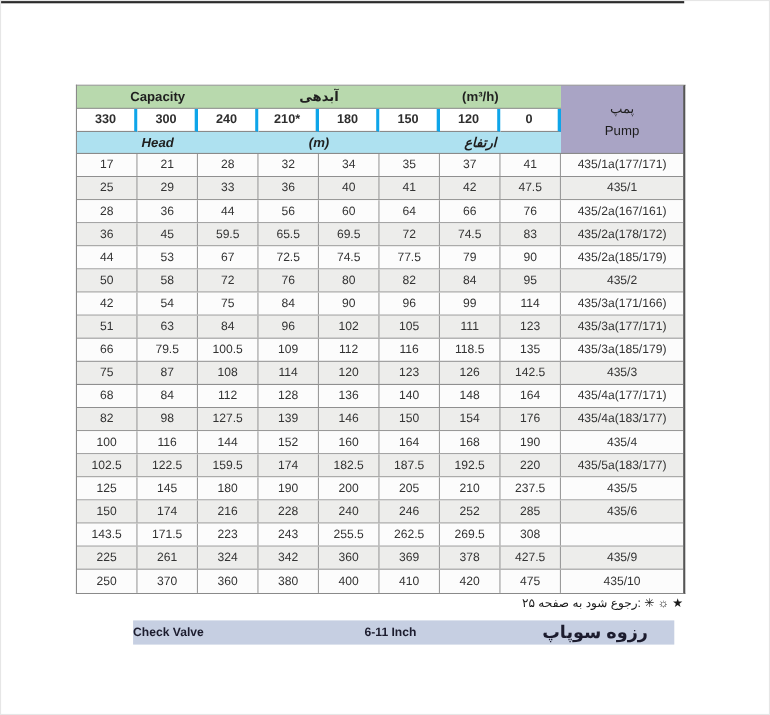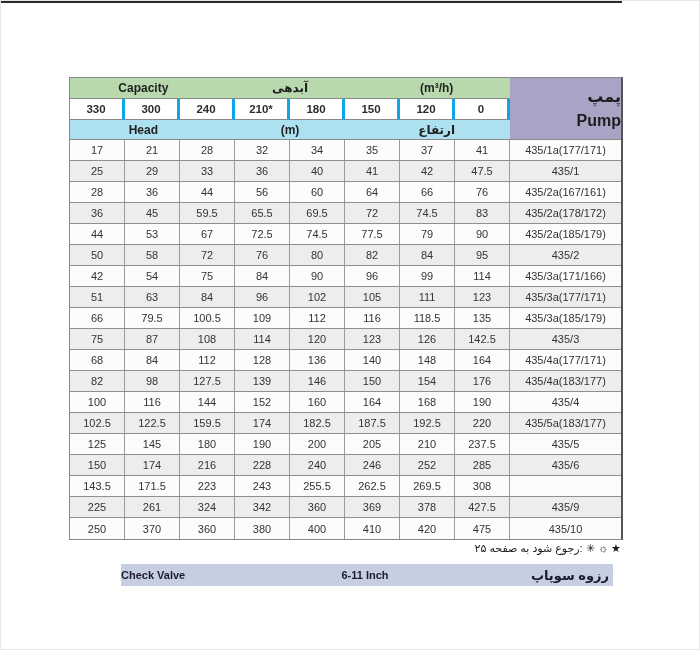--- a/index.html
+++ b/index.html
@@ -15,32 +15,32 @@
     position:absolute; left:68px; top:76px; width:554px;
     border:1px solid #8a8a8a; border-right:2px solid #555;
     font-size:11px; color:#2e2e2e;
   }
   .hdr-grid {
     display:grid;
     grid-template-columns: repeat(8, 1fr) 111px;
     grid-template-rows: 21px 21px 20px;
   }
   .capacity-band { grid-column:1/9; grid-row:1; background:#b8d9ad; display:flex; align-items:center; border-bottom:1px solid #8a8a8a; }
-  .head-band     { grid-column:1/9; grid-row:3; background:#aee1f0; display:flex; align-items:center; border-bottom:1px solid #8a8a8a; }
+  .head-band     { grid-column:1/9; grid-row:3; background:#aee1f0; display:flex; align-items:center; border-bottom:1px solid #8a8a8a;font-style:italic; }
   .band-part { flex:1; text-align:center; font-weight:bold; font-size:12px; color:#1f1f1f; }
   .flow-col {
     grid-row:2; display:flex; align-items:center; justify-content:center;
     font-weight:bold; font-size:11.5px; background:#fff;
     border-right:3px solid #0ea5e9; border-bottom:1px solid #8a8a8a;
   }
   .flow-col:nth-child(10) { border-right:none; }
   .pump-hdr {
     grid-column:9; grid-row:1/4; background:#a9a4c5;
-    display:flex; flex-direction:column; align-items:flex-end; justify-content:center;
-    gap:6px; font-weight:bold; font-size:16px; color:#1d1d1d;
+    display:flex; flex-direction:column; align-items:center; justify-content:center;
+    gap:6px; font-weight:normal; font-size:12px; color:#1d1d1d;
     border-bottom:1px solid #8a8a8a;
   }
   .trow {
     display:grid; grid-template-columns: repeat(8, 1fr) 111px;
     height:21px; background:#fcfcfc; border-bottom:1px solid #8f8f8f;
   }
   .trow:last-child { border-bottom:none; }
   .trow.stripe { background:#ededeb; }
   .cell {
     display:flex; align-items:center; justify-content:center;
@@ -55,21 +55,21 @@
   }
 
   
   .bottom-bar {
     position:absolute; left:120px; top:563px; width:492px; height:22px;
     background:#c6cfe2; display:flex; align-items:center;
     font-size:11px; font-weight:bold; color:#1c1c2e;
   }
   .bar-left   { flex:1; }
   .bar-middle { flex:1; text-align:center; }
-  .bar-right  { flex:1; text-align:right; padding-right:4px; direction:rtl; font-size:13px; }
+  .bar-right  { flex:1; text-align:right; padding-right:24px; direction:rtl; font-size:16px; }
 </style>
 </head>
 <body>
 
 <div class="page">
 
   <div class="top-edge-line"></div>
 
   <div class="pump-table">
     <div class="hdr-grid">

